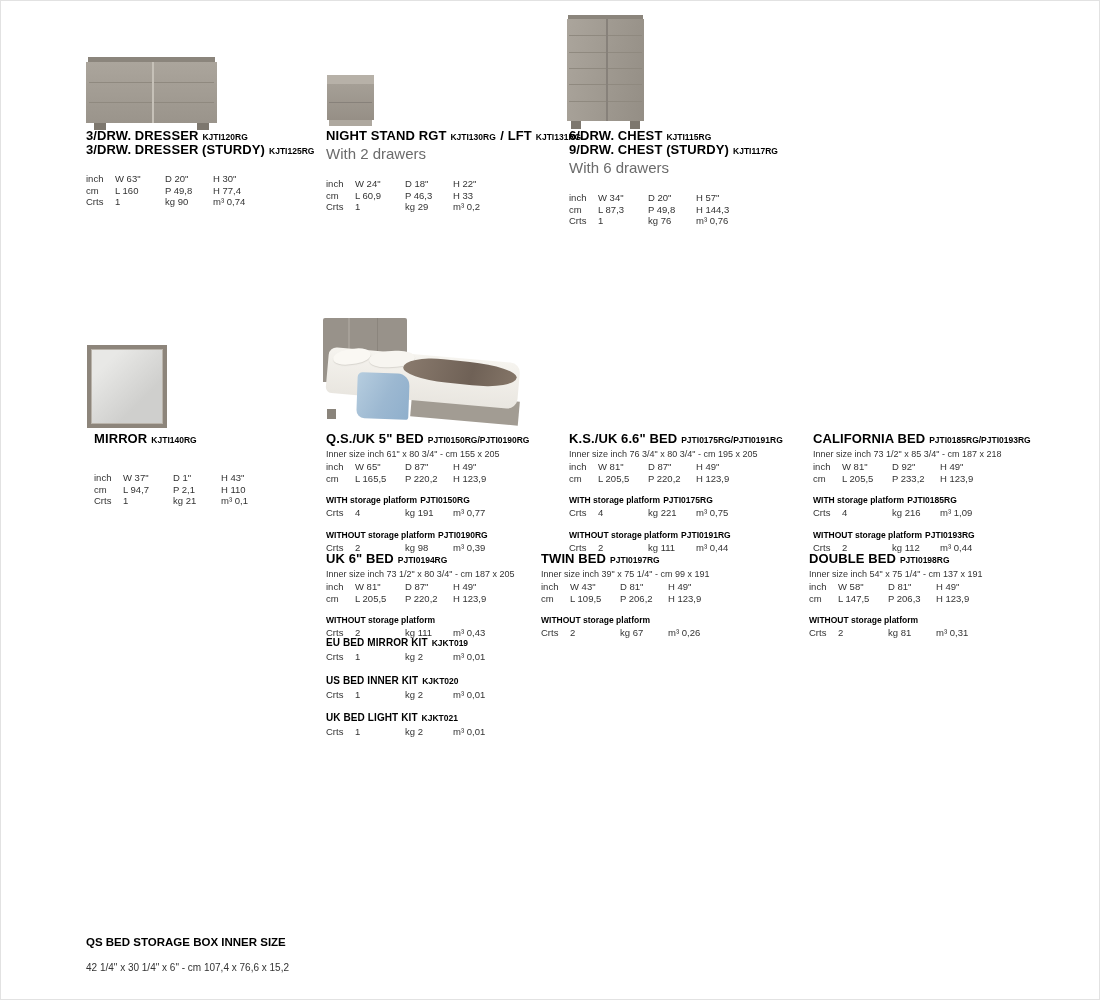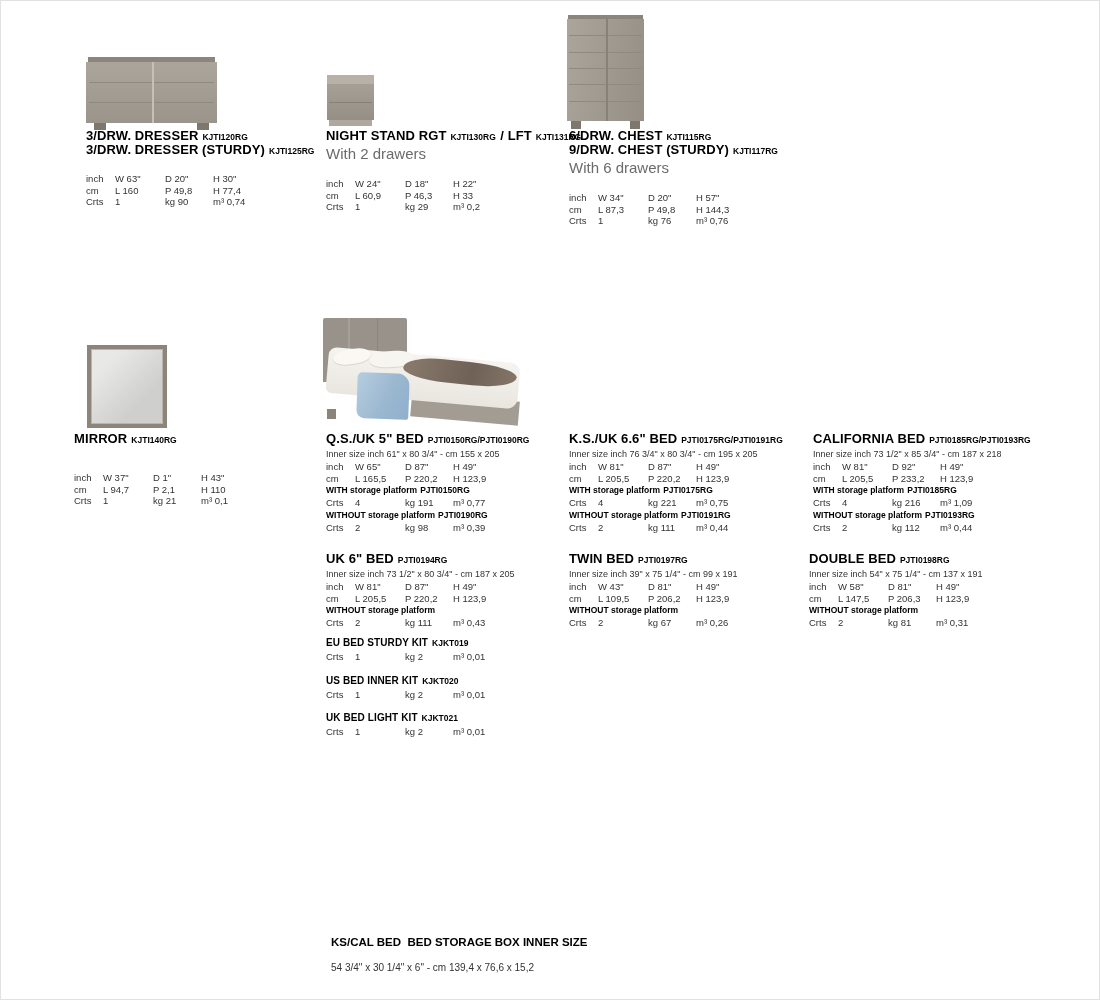--- a/index.html
+++ b/index.html
@@ -13,21 +13,21 @@
   .subtitle{font-size:15px;color:#6b6b6b;margin-top:2px;}
   .inner{font-size:9px;color:#333;margin-top:3px;white-space:nowrap;}
   .spec{margin-top:2px;}
   .spec.gap{margin-top:16px;}
   .spec.gap-lg{margin-top:26px;}
   .srow{display:flex;font-size:9.5px;line-height:11.5px;color:#333;white-space:nowrap;}
   .scell{display:inline-block;}
   .scell0{width:29px;}
   .scell1{width:50px;}
   .scell2{width:48px;}
-  .pline{font-size:8.5px;font-weight:bold;color:#000;margin-top:1px;white-space:nowrap;}
+  .pline{font-size:8.5px;font-weight:bold;color:#000;margin-top:11px;white-space:nowrap;}
   .pcode{margin-left:3px;}
   .kit{margin-bottom:10px;}
   .kit .tname{font-size:10px;}
   .boxtitle{font-weight:bold;font-size:11.5px;color:#000;white-space:pre;}
   .boxdims{font-size:10px;color:#333;margin-top:14px;white-space:nowrap;}
 
   
   .img{position:absolute;}
   .part{position:absolute;}
 
@@ -199,21 +199,21 @@
         </div>
         <div class="srow">
           <span class="scell scell0">Crts</span>
           <span class="scell scell1">1</span>
           <span class="scell scell2">kg 76</span>
           <span class="scell scell3">m³ 0,76</span>
         </div>
       </div>
   </section>
 
-  <section class="block" style="left:73px;top:431px">
+  <section class="block" style="left:93px;top:431px">
     <div class="tline"><span class="tname">MIRROR</span><span class="tcode">KJTI140RG</span></div>
     <div class="spec gap-lg">
         <div class="srow">
           <span class="scell scell0">inch</span>
           <span class="scell scell1">W 37"</span>
           <span class="scell scell2">D 1"</span>
           <span class="scell scell3">H 43"</span>
         </div>
         <div class="srow">
           <span class="scell scell0">cm</span>
@@ -362,21 +362,21 @@
     <div class="spec">
         <div class="srow">
           <span class="scell scell0">Crts</span>
           <span class="scell scell1">2</span>
           <span class="scell scell2">kg 111</span>
           <span class="scell scell3">m³ 0,43</span>
         </div>
       </div>
   </section>
 
-  <section class="block" style="left:568px;top:551px">
+  <section class="block" style="left:540px;top:551px">
     <div class="tline"><span class="tname">TWIN BED</span><span class="tcode">PJTI0197RG</span></div>
     <div class="inner">Inner size inch 39" x 75 1/4" - cm 99 x 191</div>
     <div class="spec">
         <div class="srow">
           <span class="scell scell0">inch</span>
           <span class="scell scell1">W 43"</span>
           <span class="scell scell2">D 81"</span>
           <span class="scell scell3">H 49"</span>
         </div>
         <div class="srow">
@@ -420,21 +420,21 @@
           <span class="scell scell0">Crts</span>
           <span class="scell scell1">2</span>
           <span class="scell scell2">kg 81</span>
           <span class="scell scell3">m³ 0,31</span>
         </div>
       </div>
   </section>
 
   <section class="block" style="left:325px;top:634px">
     <div class="kit">
-      <div class="tline"><span class="tname">EU BED STURDY KIT</span><span class="tcode">KJKT019</span></div>
+      <div class="tline"><span class="tname">EU BED MIRROR KIT</span><span class="tcode">KJKT019</span></div>
       <div class="spec">
           <div class="srow">
             <span class="scell scell0">Crts</span>
             <span class="scell scell1">1</span>
             <span class="scell scell2">kg 2</span>
             <span class="scell scell3">m³ 0,01</span>
           </div>
         </div>
     </div>
     <div class="kit">
@@ -454,18 +454,18 @@
           <div class="srow">
             <span class="scell scell0">Crts</span>
             <span class="scell scell1">1</span>
             <span class="scell scell2">kg 2</span>
             <span class="scell scell3">m³ 0,01</span>
           </div>
         </div>
     </div>
   </section>
 
-  <section class="block" style="left:330px;top:935px;width:340px">
-    <div class="boxtitle">KS/CAL BED  BED STORAGE BOX INNER SIZE</div>
-    <div class="boxdims">54 3/4" x 30 1/4" x 6" - cm 139,4 x 76,6 x 15,2</div>
+  <section class="block" style="left:85px;top:935px;width:300px">
+    <div class="boxtitle">QS BED STORAGE BOX INNER SIZE</div>
+    <div class="boxdims">42 1/4" x 30 1/4" x 6" - cm 107,4 x 76,6 x 15,2</div>
   </section>
 
 </div>
 
 </body></html>

